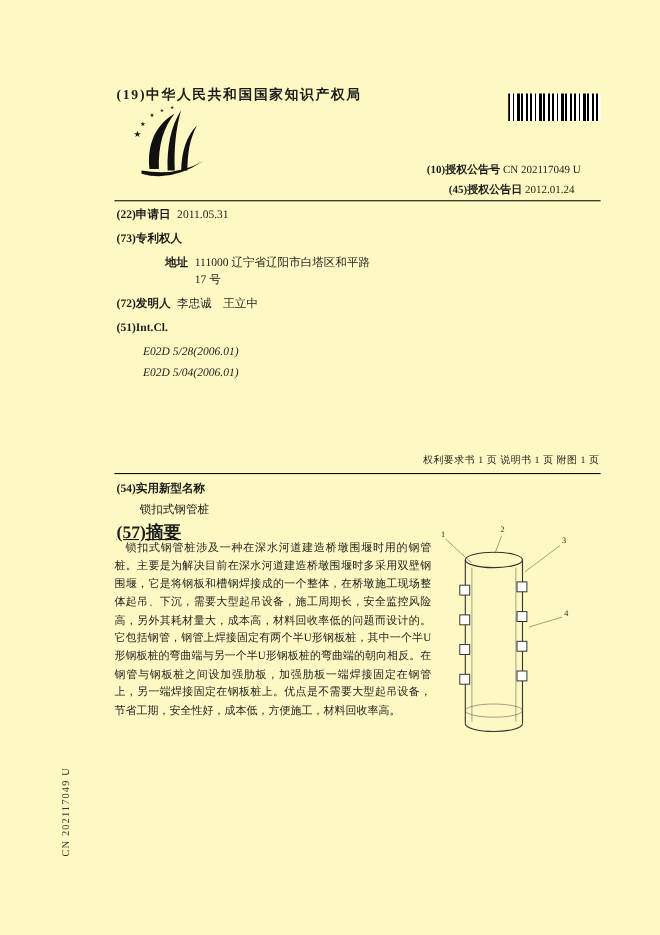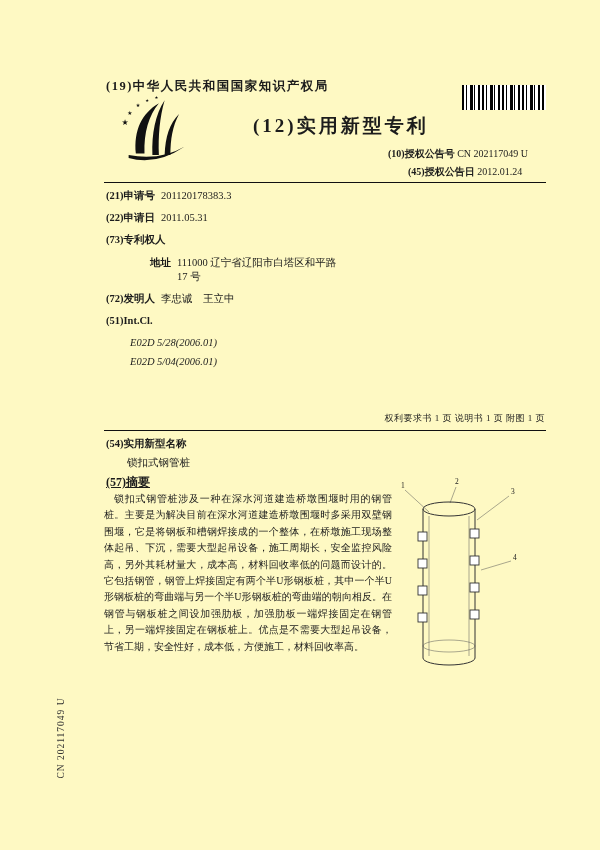--- a/index.html
+++ b/index.html
@@ -40,21 +40,21 @@
   .patentee-value { width:140px; }
   .addr-row { margin-left:44px; }
   .addr-value { width:172px; }
   .intcl-entries { margin-left:24px; font-style:italic;font-family:Liberation Serif, serif; }
   .intcl-entries div { margin-bottom:5px; }
 
   .pages-info { top:412px; right:55px; font-size:9px; letter-spacing:.5px; }
 
   .sec54-label { left:106px; top:437px; font-size:10.5px; font-weight:bold; }
   .sec54-title { left:127px; top:456px; font-size:10.5px; }
-  .sec57-label { left:106px; top:474px; font-size:12px; font-weight:bold;text-decoration:underline; }
+  .sec57-label { left:106px; top:474px; font-size:16px; font-weight:bold;text-decoration:underline; }
   .abstract {
     left:104px; top:491px; width:288px;
     font-size:10px; line-height:16.4px;
     text-align:justify; text-indent:1em;
   }
 
   .figure { left:393px; top:476px; width:132px; height:198px; }
   .figure svg { width:100%; height:100%; }
   .fig-stroke { stroke:#333; fill:none; stroke-width:1; }
   .fig-thin { stroke:#555; fill:none; stroke-width:.5; }
@@ -82,40 +82,35 @@
       <path d="M62 82 C 63 56 69 38 82 25 C 73 42 70 60 70 82 Z" fill="#111"></path>
       <path d="M12 86 Q 50 97 90 70 Q 56 90 12 82 Z" fill="#111"></path>
       <text x="2" y="40" font-size="11" fill="#111">★</text>
       <text x="10" y="26" font-size="8" fill="#111">★</text>
       <text x="22" y="15" font-size="7" fill="#111">★</text>
       <text x="35" y="8" font-size="6" fill="#111">★</text>
       <text x="48" y="4" font-size="6" fill="#111">★</text>
     </svg>
   </div>
 
-  <div class="abs doc-type">(12)实用新型专利</div>
 
   <div class="abs barcode"></div>
 
   <div class="abs pub-no">
     <b>(10)授权公告号</b>
     <span>CN 202117049 U</span>
   </div>
   <div class="abs pub-date">
     <b>(45)授权公告日</b>
     <span>2012.01.24</span>
   </div>
 
   <div class="abs rule rule1"></div>
 
   <div class="abs biblio">
-    <div class="b-row">
-      <span class="b-label">(21)申请号</span>
-      <span class="b-value">201120178383.3</span>
-    </div>
     <div class="b-row">
       <span class="b-label">(22)申请日</span>
       <span class="b-value">2011.05.31</span>
     </div>
     <div class="b-row">
       <span class="b-label">(73)专利权人</span>
     </div>
     <div class="b-row addr-row">
       <span class="b-label">地址</span>
       <span class="b-value addr-value">111000 辽宁省辽阳市白塔区和平路 17 号</span>

